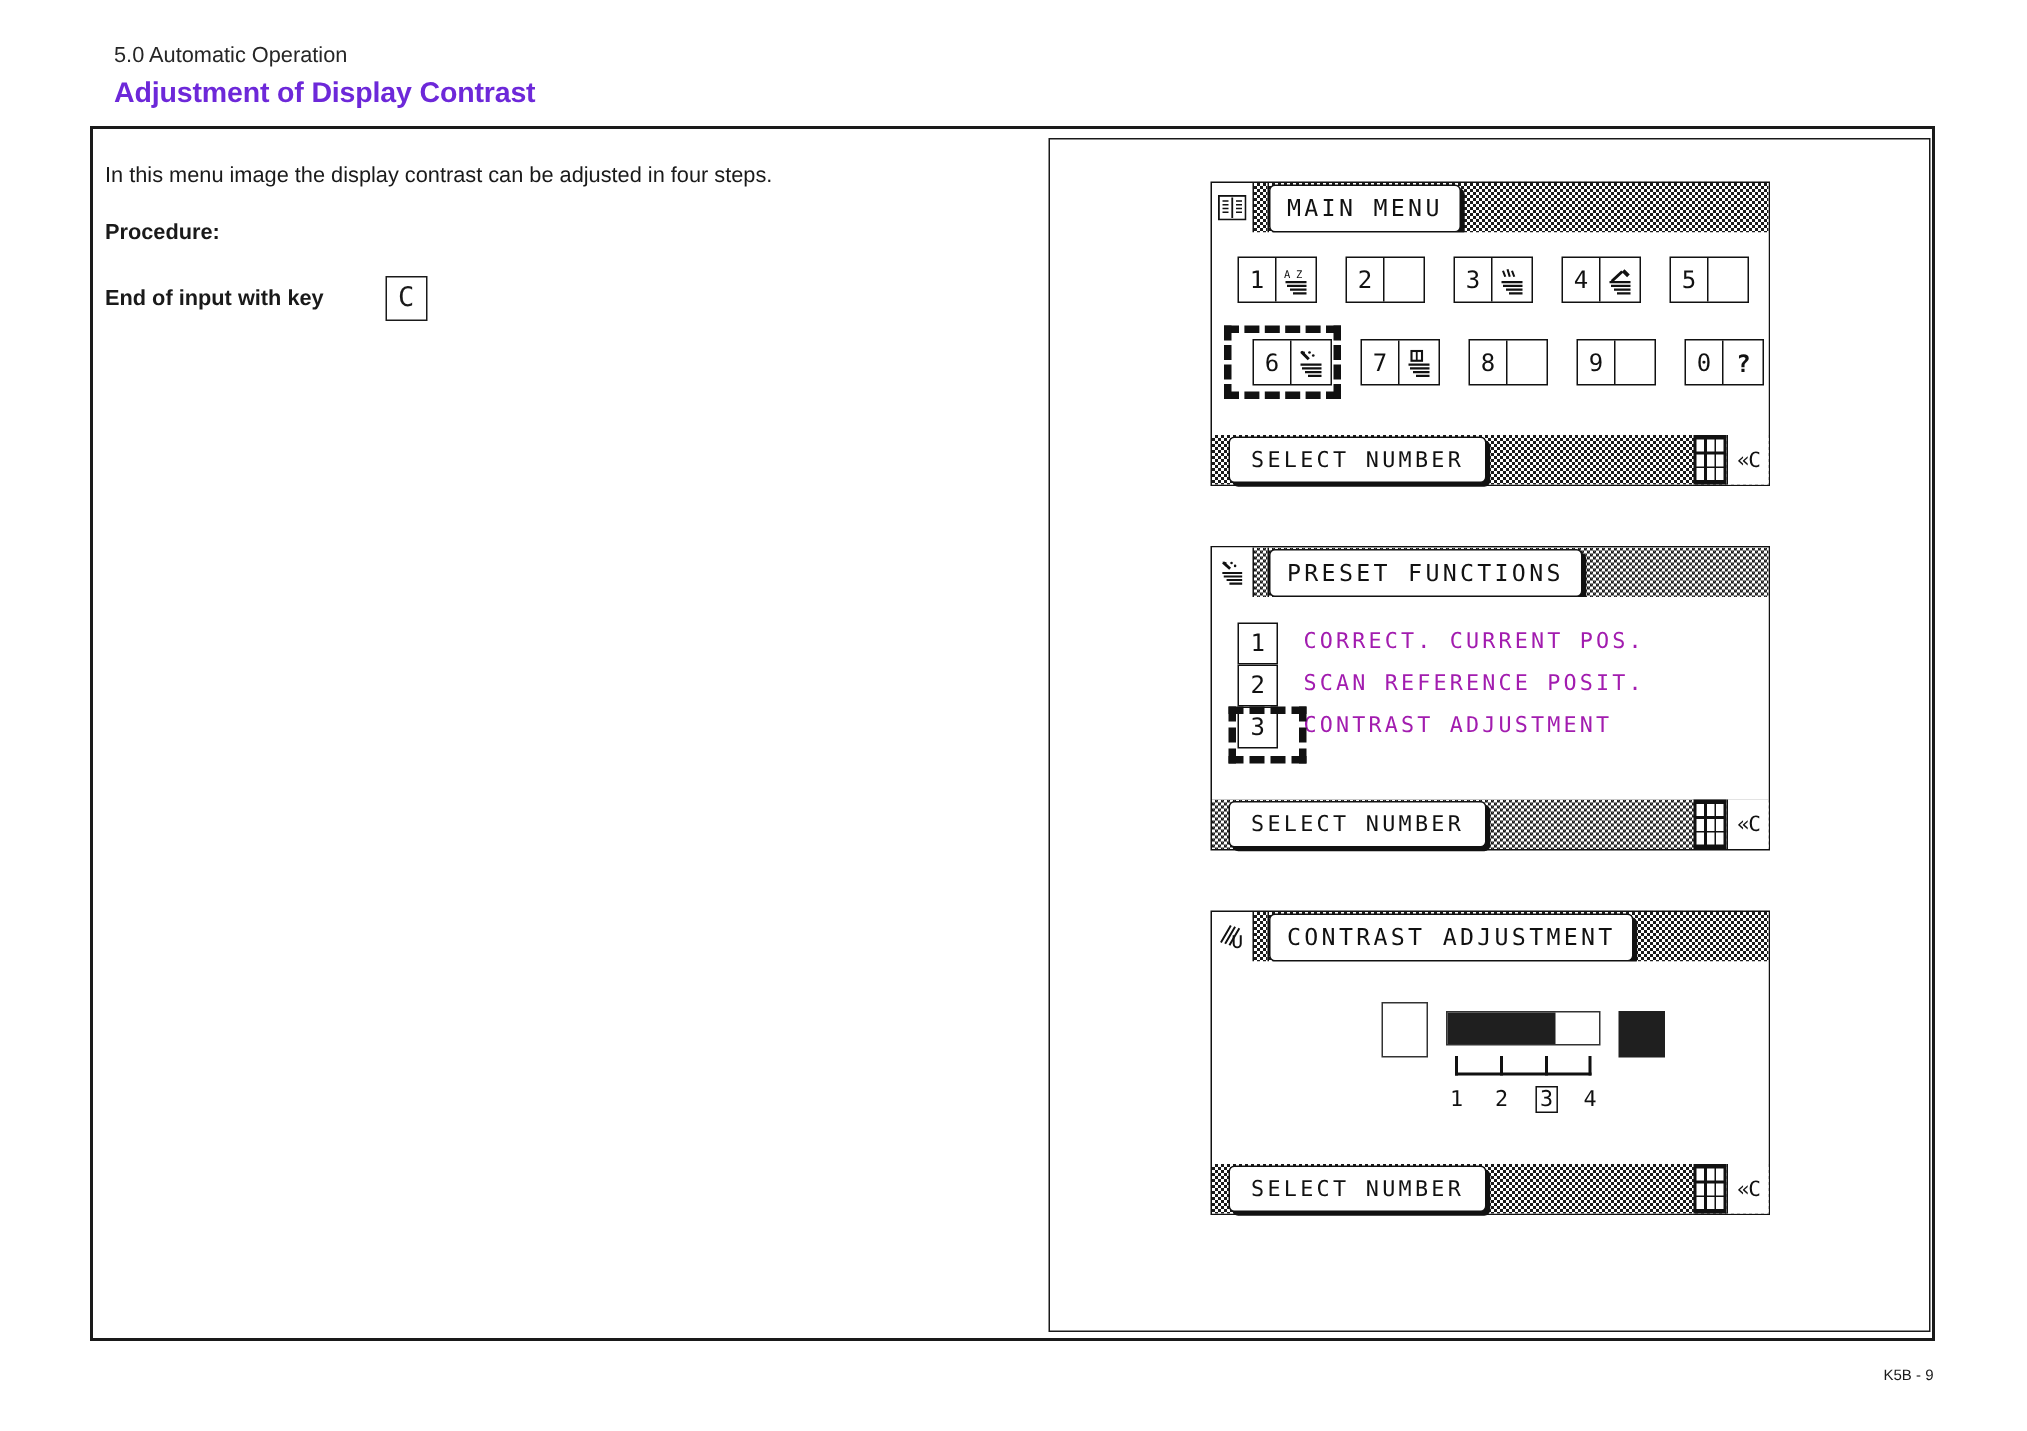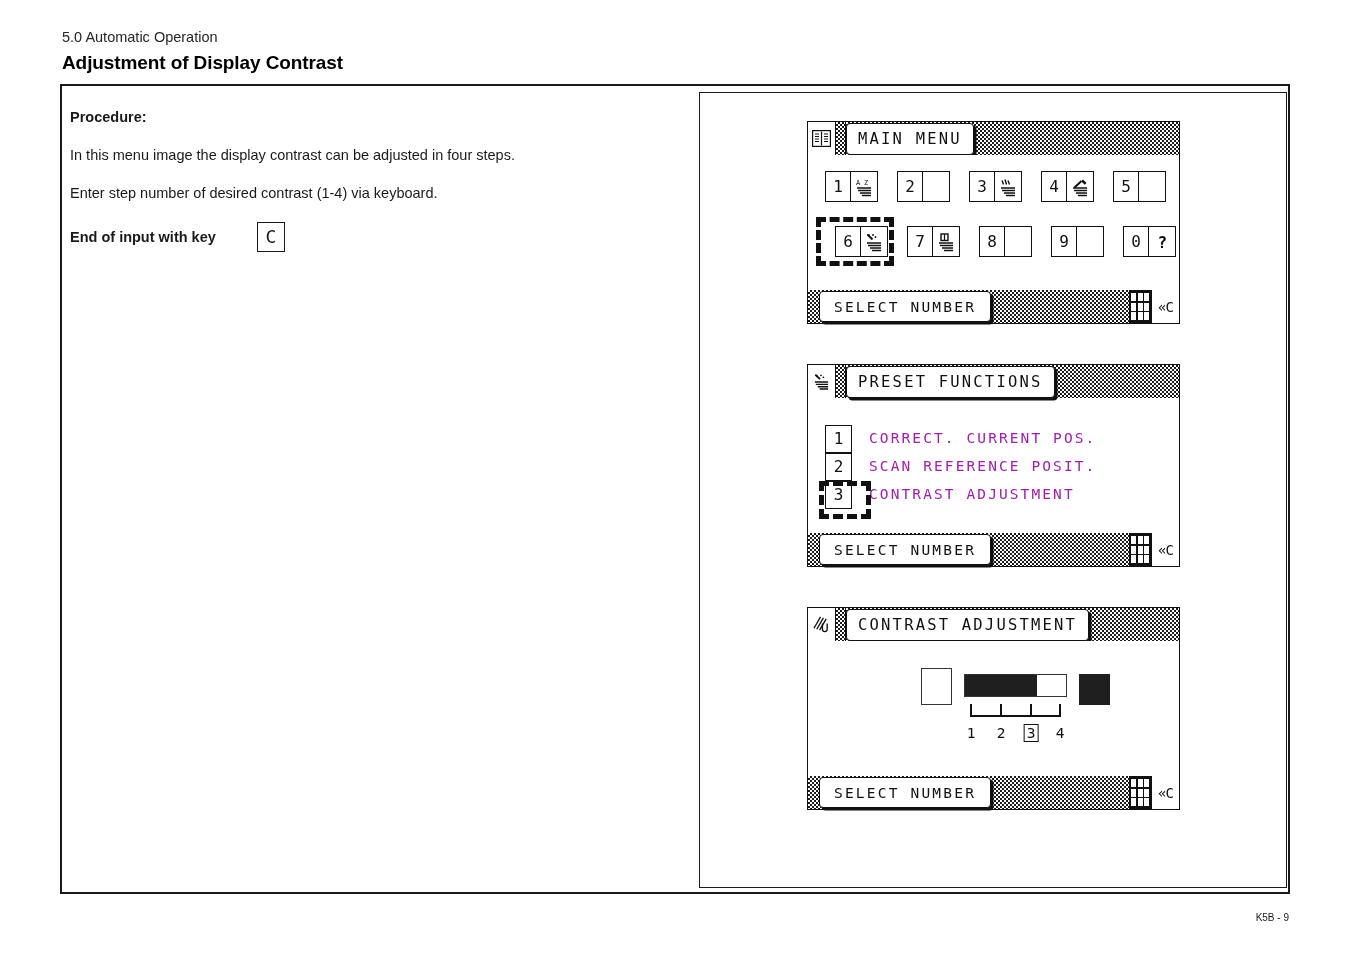--- a/index.html
+++ b/index.html
@@ -13,35 +13,35 @@
     height: 954px;
     position: relative;
     font-family: "Liberation Sans", sans-serif;
     color: #1a1a1a;
     overflow: hidden;
   }
 
   
   .page-header {
     position: absolute;
-    left: 62px;
+    left: 76px;
     top: 28px;
     width: 900px;
   }
   .section-label {
     font-size: 14.5px;
     line-height: 19px;
     color: #262626;
   }
   .page-title {
     font-size: 19px;
     font-weight: bold;
     line-height: 26px;
     margin-top: 3px;
-    color: #000000;
+    color: #6d28d9;
     letter-spacing: -0.1px;
   }
 
   
   .content-frame {
     position: absolute;
     left: 60px;
     top: 84px;
     width: 1230px;
     height: 810px;
@@ -105,21 +105,21 @@
     left: 107px;
     width: 373px;
     border: 1.8px solid #111111;
     background: #ffffff;
     box-sizing: border-box;
     font-family: "DejaVu Sans Mono", monospace;
     display: flex;
     flex-direction: column;
   }
   #lcd-main    { top: 28px;  height: 203px; }
-  #lcd-preset  { top: 271px; height: 203px; gap: 10px; }
+  #lcd-preset  { top: 271px; height: 203px; }
   #lcd-contrast{ top: 514px; height: 203px; }
 
   
   .dither {
     background-image:
       linear-gradient(45deg, #1a1a1a 25%, transparent 25%, transparent 75%, #1a1a1a 75%),
       linear-gradient(45deg, #1a1a1a 25%, transparent 25%, transparent 75%, #1a1a1a 75%);
     background-size: 4px 4px;
     background-position: 0 0, 2px 2px;
     background-color: #ffffff;
@@ -406,23 +406,22 @@
 <body>
 
 <div class="page-header">
   <div class="section-label">5.0 Automatic Operation</div>
   <div class="page-title">Adjustment of Display Contrast</div>
 </div>
 
 <div class="content-frame">
 
   <div class="text-col">
+    <div class="para">In this menu image the display contrast can be adjusted in four steps.</div>
     <div class="para bold"><span>Procedure</span><span>:</span></div>
-    <div class="para">In this menu image the display contrast can be adjusted in four steps.</div>
-    <div class="para">Enter step number of desired contrast (1-4) via keyboard.</div>
     <div class="para-key">
       <span>End of input with key</span>
       <span class="key-box">C</span>
     </div>
   </div>
 
   <div class="screens-panel">
 
     <div class="lcd" id="lcd-main">
 

